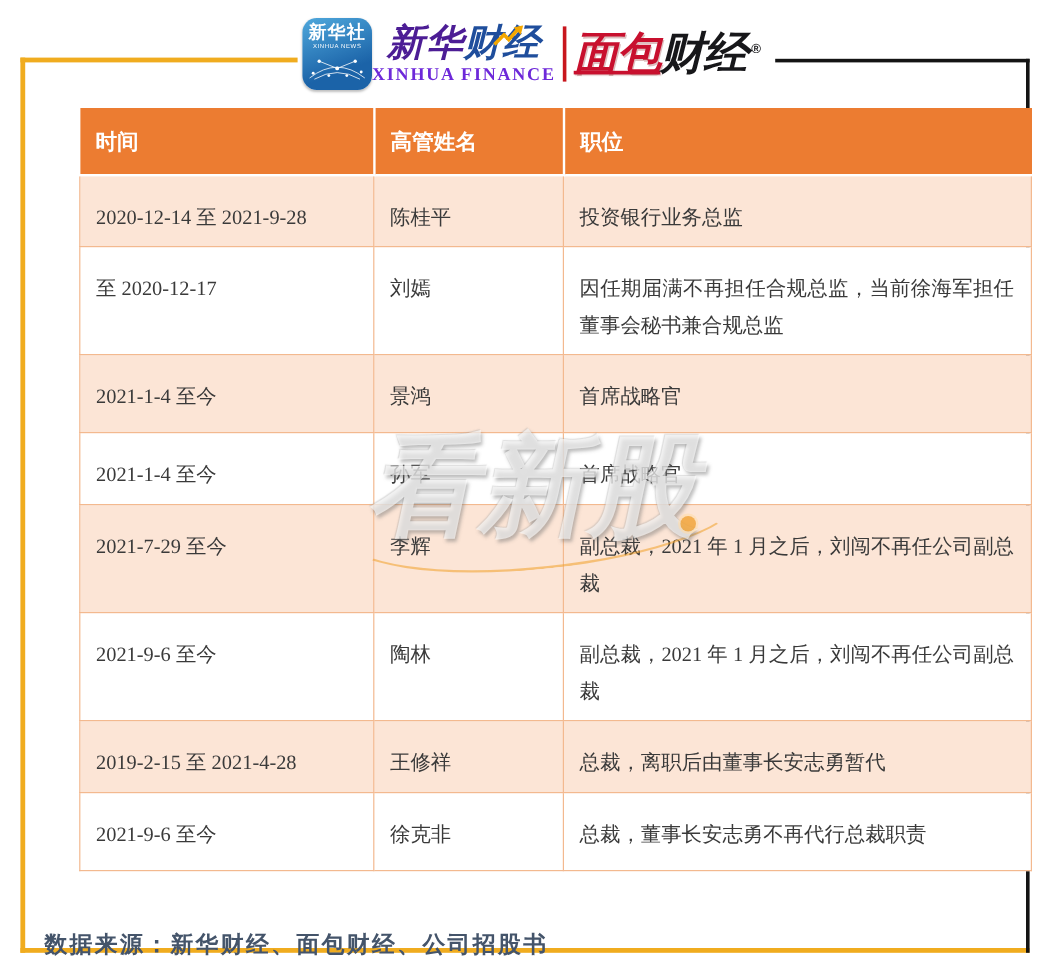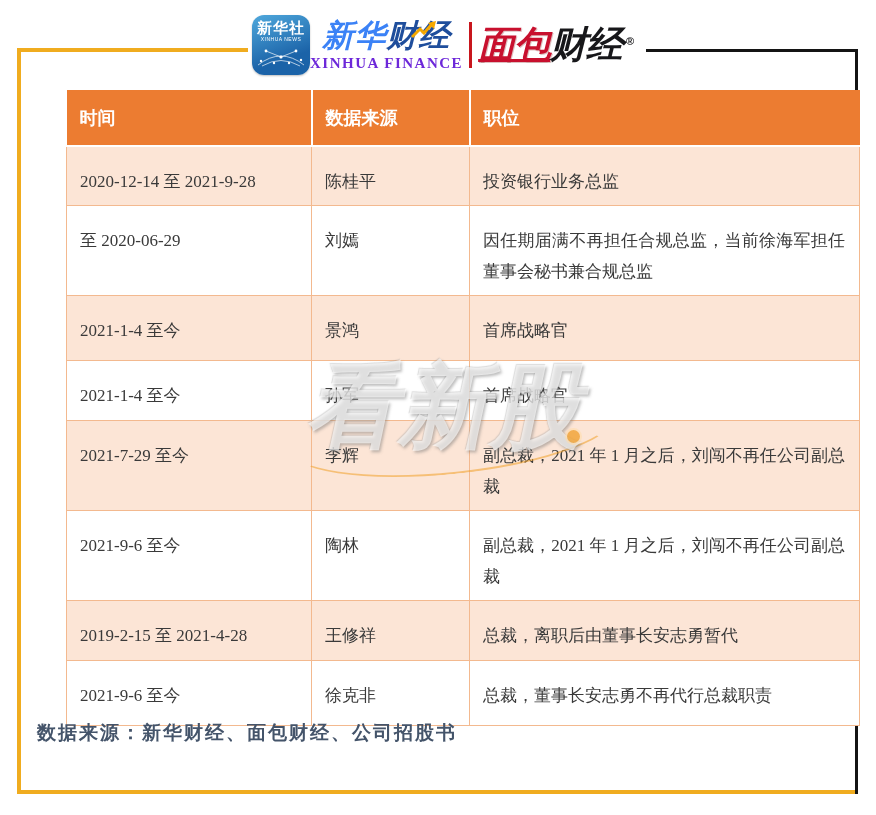--- a/index.html
+++ b/index.html
@@ -21,21 +21,21 @@
   .xn-badge{width:58px;height:60px;border-radius:12px;
     background:linear-gradient(160deg,#4FA8DC 0%,#1B63A8 70%);
     color:#fff;text-align:center;box-shadow:0 1px 2px rgba(0,0,0,.25);
     display:flex;flex-direction:column;align-items:center;justify-content:flex-start;padding-top:5px;box-sizing:border-box;}
   .xn-cn{font-family:"Liberation Sans","DejaVu Sans",sans-serif;font-weight:bold;font-size:15px;line-height:16px;letter-spacing:1px;}
   .xn-en{font-family:"Liberation Sans","DejaVu Sans",sans-serif;font-size:5px;line-height:7px;letter-spacing:.5px;}
   .xn-net{margin-top:2px;}
 
   .xf{display:flex;flex-direction:column;align-items:center;position:relative;}
   .xf-cn{font-weight:bold;font-style:italic;font-size:31px;line-height:34px;letter-spacing:1px;white-space:nowrap;}
-  .xf-red{color:#3b82f6;}
+  .xf-red{color:#4c1d95;}
   .xf-blue{color:#1F4E9C;}
   .xf-arrow{position:absolute;right:26px;top:2px;}
   .xf-en{font-family:"Liberation Serif","DejaVu Serif",serif;font-weight:bold;font-size:15px;color:#6d28d9;letter-spacing:1.5px;margin-top:2px;white-space:nowrap;}
 
   .logo-sep{width:3px;height:46px;background:#C8161D;margin:0 6px;}
 
   .mb{position:relative;font-weight:bold;font-style:italic;font-size:37px;line-height:40px;white-space:nowrap;
       font-family:"Liberation Sans","DejaVu Sans",sans-serif;letter-spacing:-1px;}
   .mb-red{color:#C8102E;text-shadow:1px 1px 0 rgba(120,0,0,.25);text-decoration:underline;}
   .mb-black{color:#17171a;}
@@ -50,21 +50,21 @@
   thead th:last-child{border-right:none;}
   tbody td{border:1px solid #F3B98F;vertical-align:top;padding:19px 14px 8px 13px;
     font-size:17px;color:#3a3a3a;line-height:31px;}
   tbody tr:nth-child(odd) td{background:#FCE5D6;}
   tbody tr:nth-child(even) td{background:#ffffff;}
   td.pos{text-align:justify;}
   tr.h67{height:57px;} tr.h90{height:90px;} tr.h65{height:65px;}
   tr.h60{height:60px;} tr.h95{height:88px;}
 
   
-  .source{position:absolute;left:37px;top:720px;font-size:19px;font-weight:bold;
+  .source{position:absolute;left:37px;top:774px;font-size:19px;font-weight:bold;
     color:#44546A;letter-spacing:2px;}
 
   
   .wm{position:absolute;left:295px;top:352px;width:320px;height:140px;pointer-events:none;}
   .wm-text{position:absolute;left:18px;top:4px;font-family:"Liberation Sans","DejaVu Sans",sans-serif;
     font-weight:bold;font-size:92px;line-height:100px;color:rgba(255,255,255,.62);
     transform:skewX(-12deg);text-shadow:2px 2px 3px rgba(110,110,110,.45),-1px -1px 1px rgba(160,160,160,.35);
     white-space:nowrap;}
   .wm-arc{position:absolute;left:-10px;top:34px;width:330px;height:84px;border:2px solid transparent;
     border-bottom-color:rgba(240,160,40,.55);border-radius:50%;transform:rotate(-6deg);}
@@ -125,32 +125,32 @@
   <div class="tbl-wrap">
     <table>
       <colgroup>
           <col style="width:245px">
           <col style="width:158px">
           <col style="width:390px">
         </colgroup>
       <thead>
         <tr>
           <th>时间</th>
-          <th>数据来源</th>
+          <th>高管姓名</th>
           <th>职位</th>
         </tr>
       </thead>
       <tbody>
         <tr class="h67">
           <td>2020-12-14 至 2021-9-28</td>
           <td>陈桂平</td>
           <td class="pos">投资银行业务总监</td>
         </tr>
         <tr class="h90">
-          <td>至 2020-06-29</td>
+          <td>至 2020-12-17</td>
           <td>刘嫣</td>
           <td class="pos">因任期届满不再担任合规总监，当前徐海军担任董事会秘书兼合规总监</td>
         </tr>
         <tr class="h65">
           <td>2021-1-4 至今</td>
           <td>景鸿</td>
           <td class="pos">首席战略官</td>
         </tr>
         <tr class="h60">
           <td>2021-1-4 至今</td>

